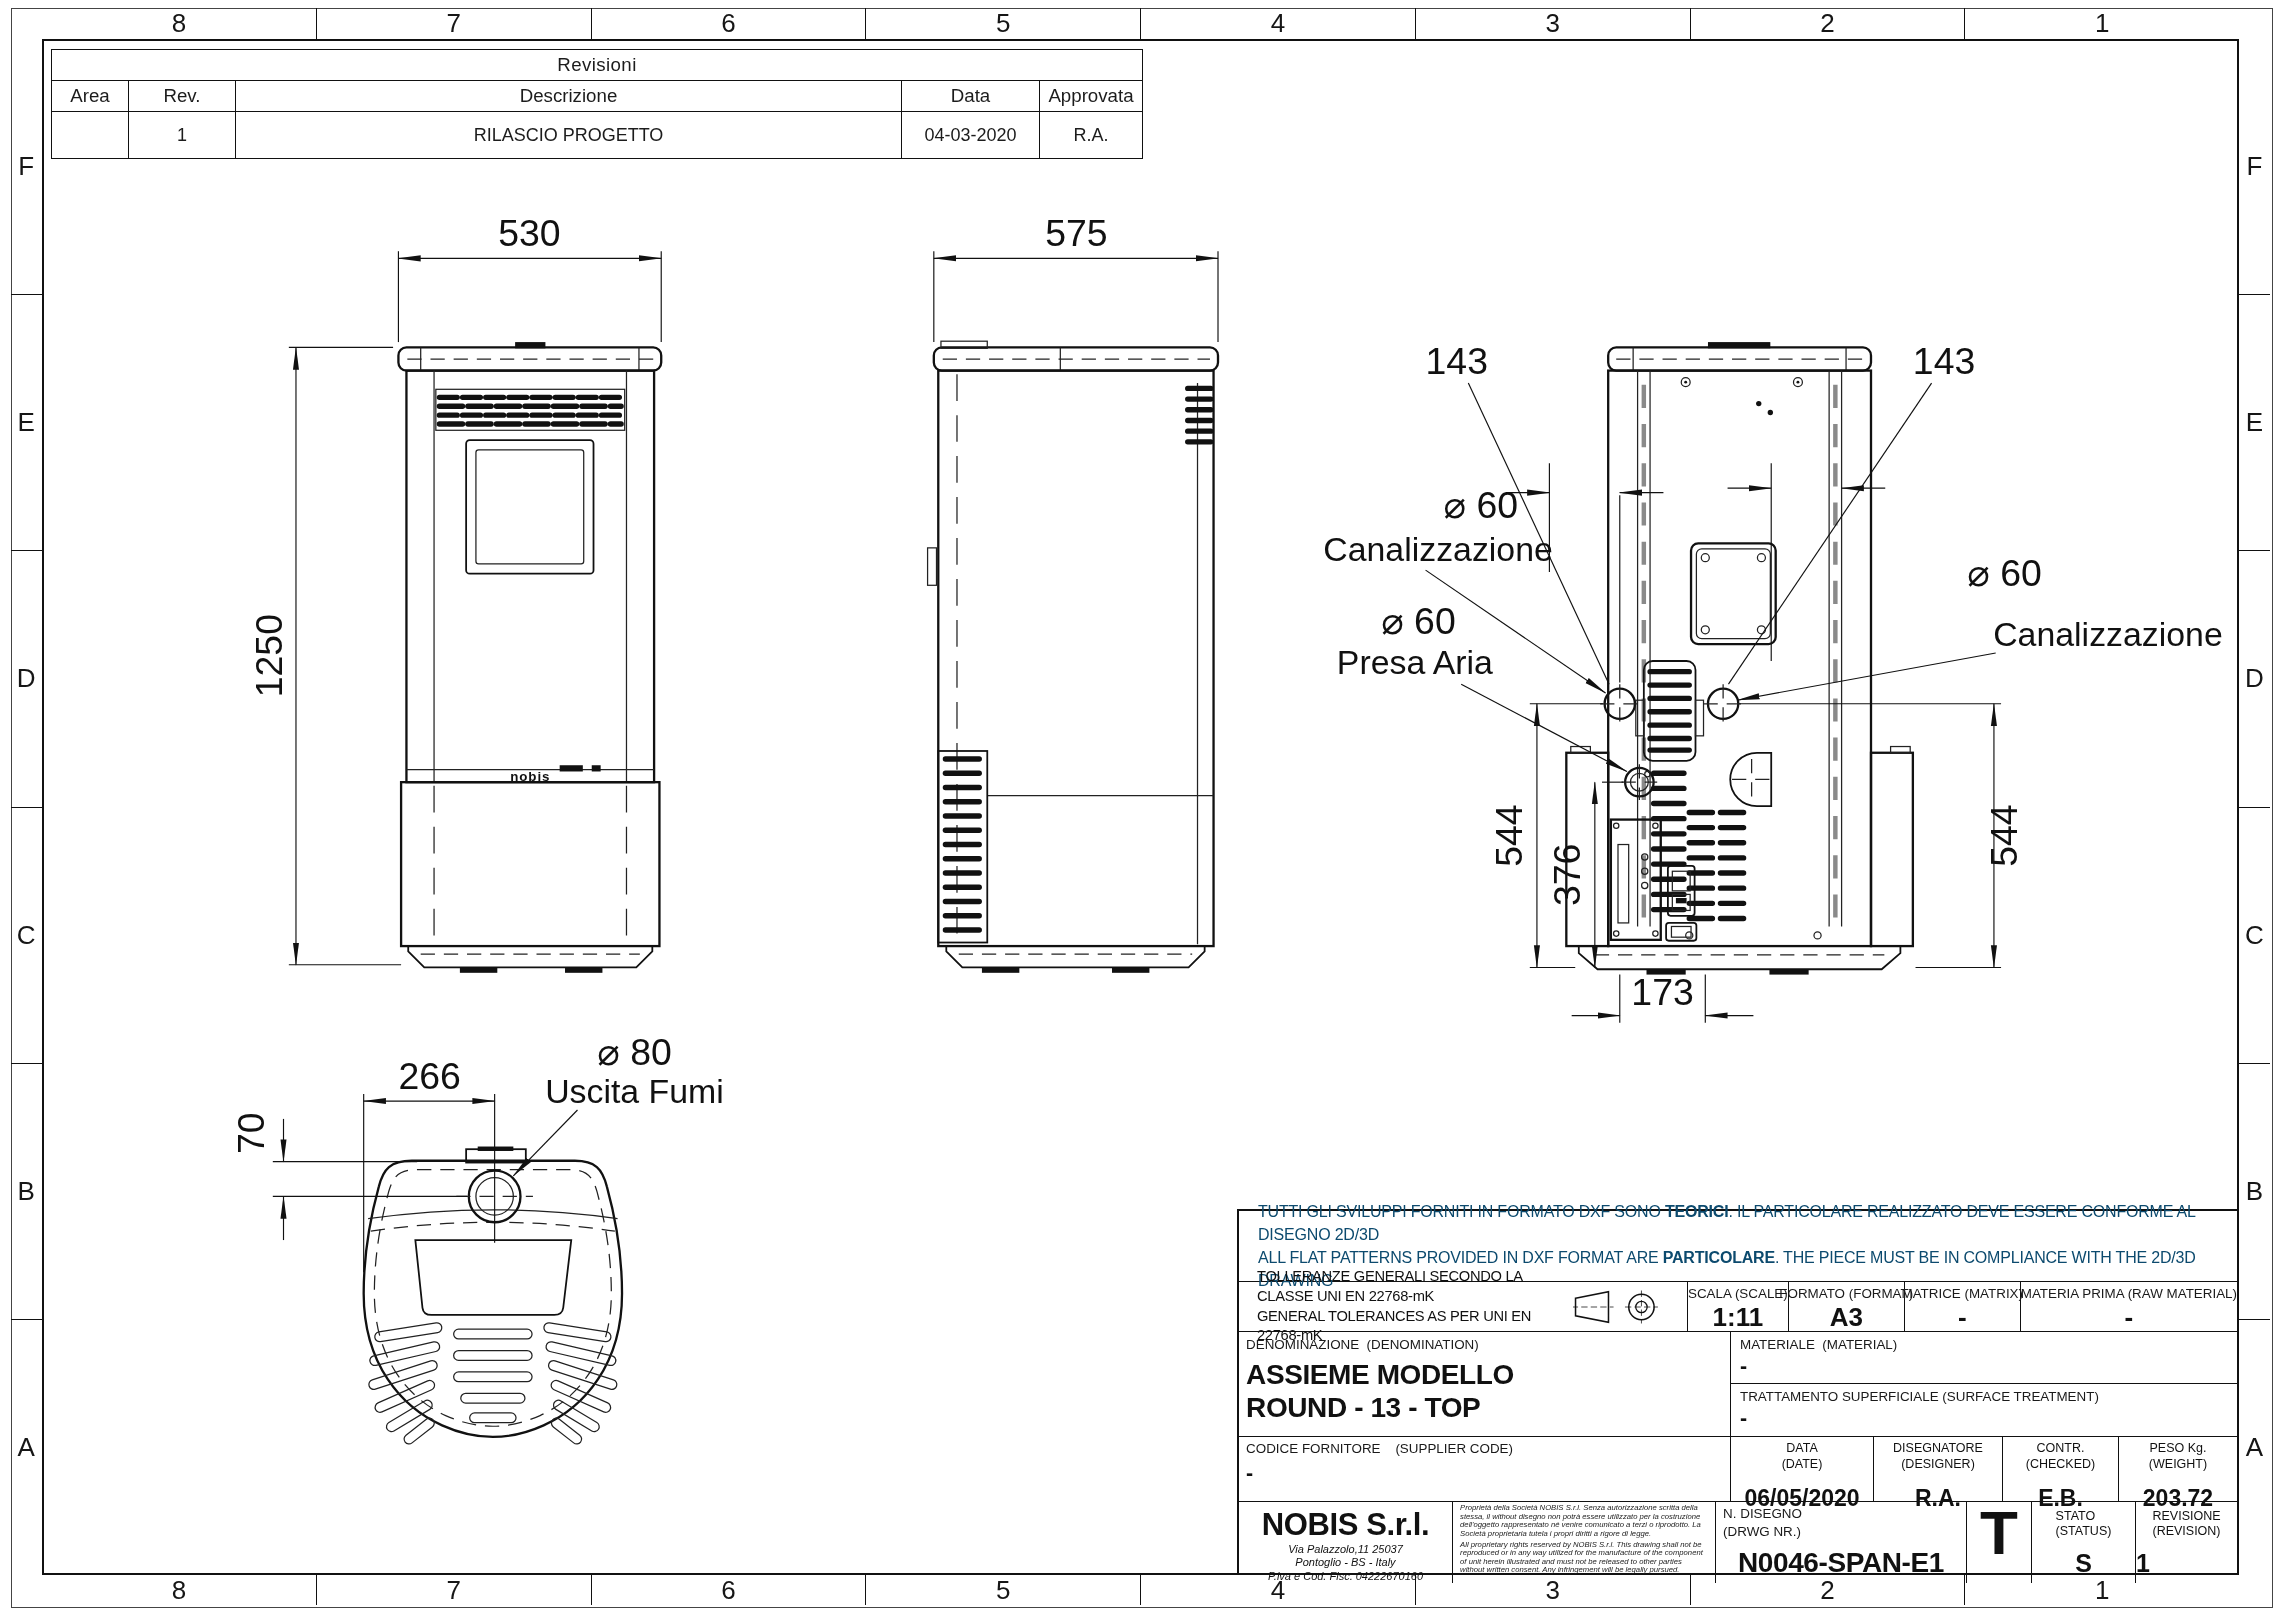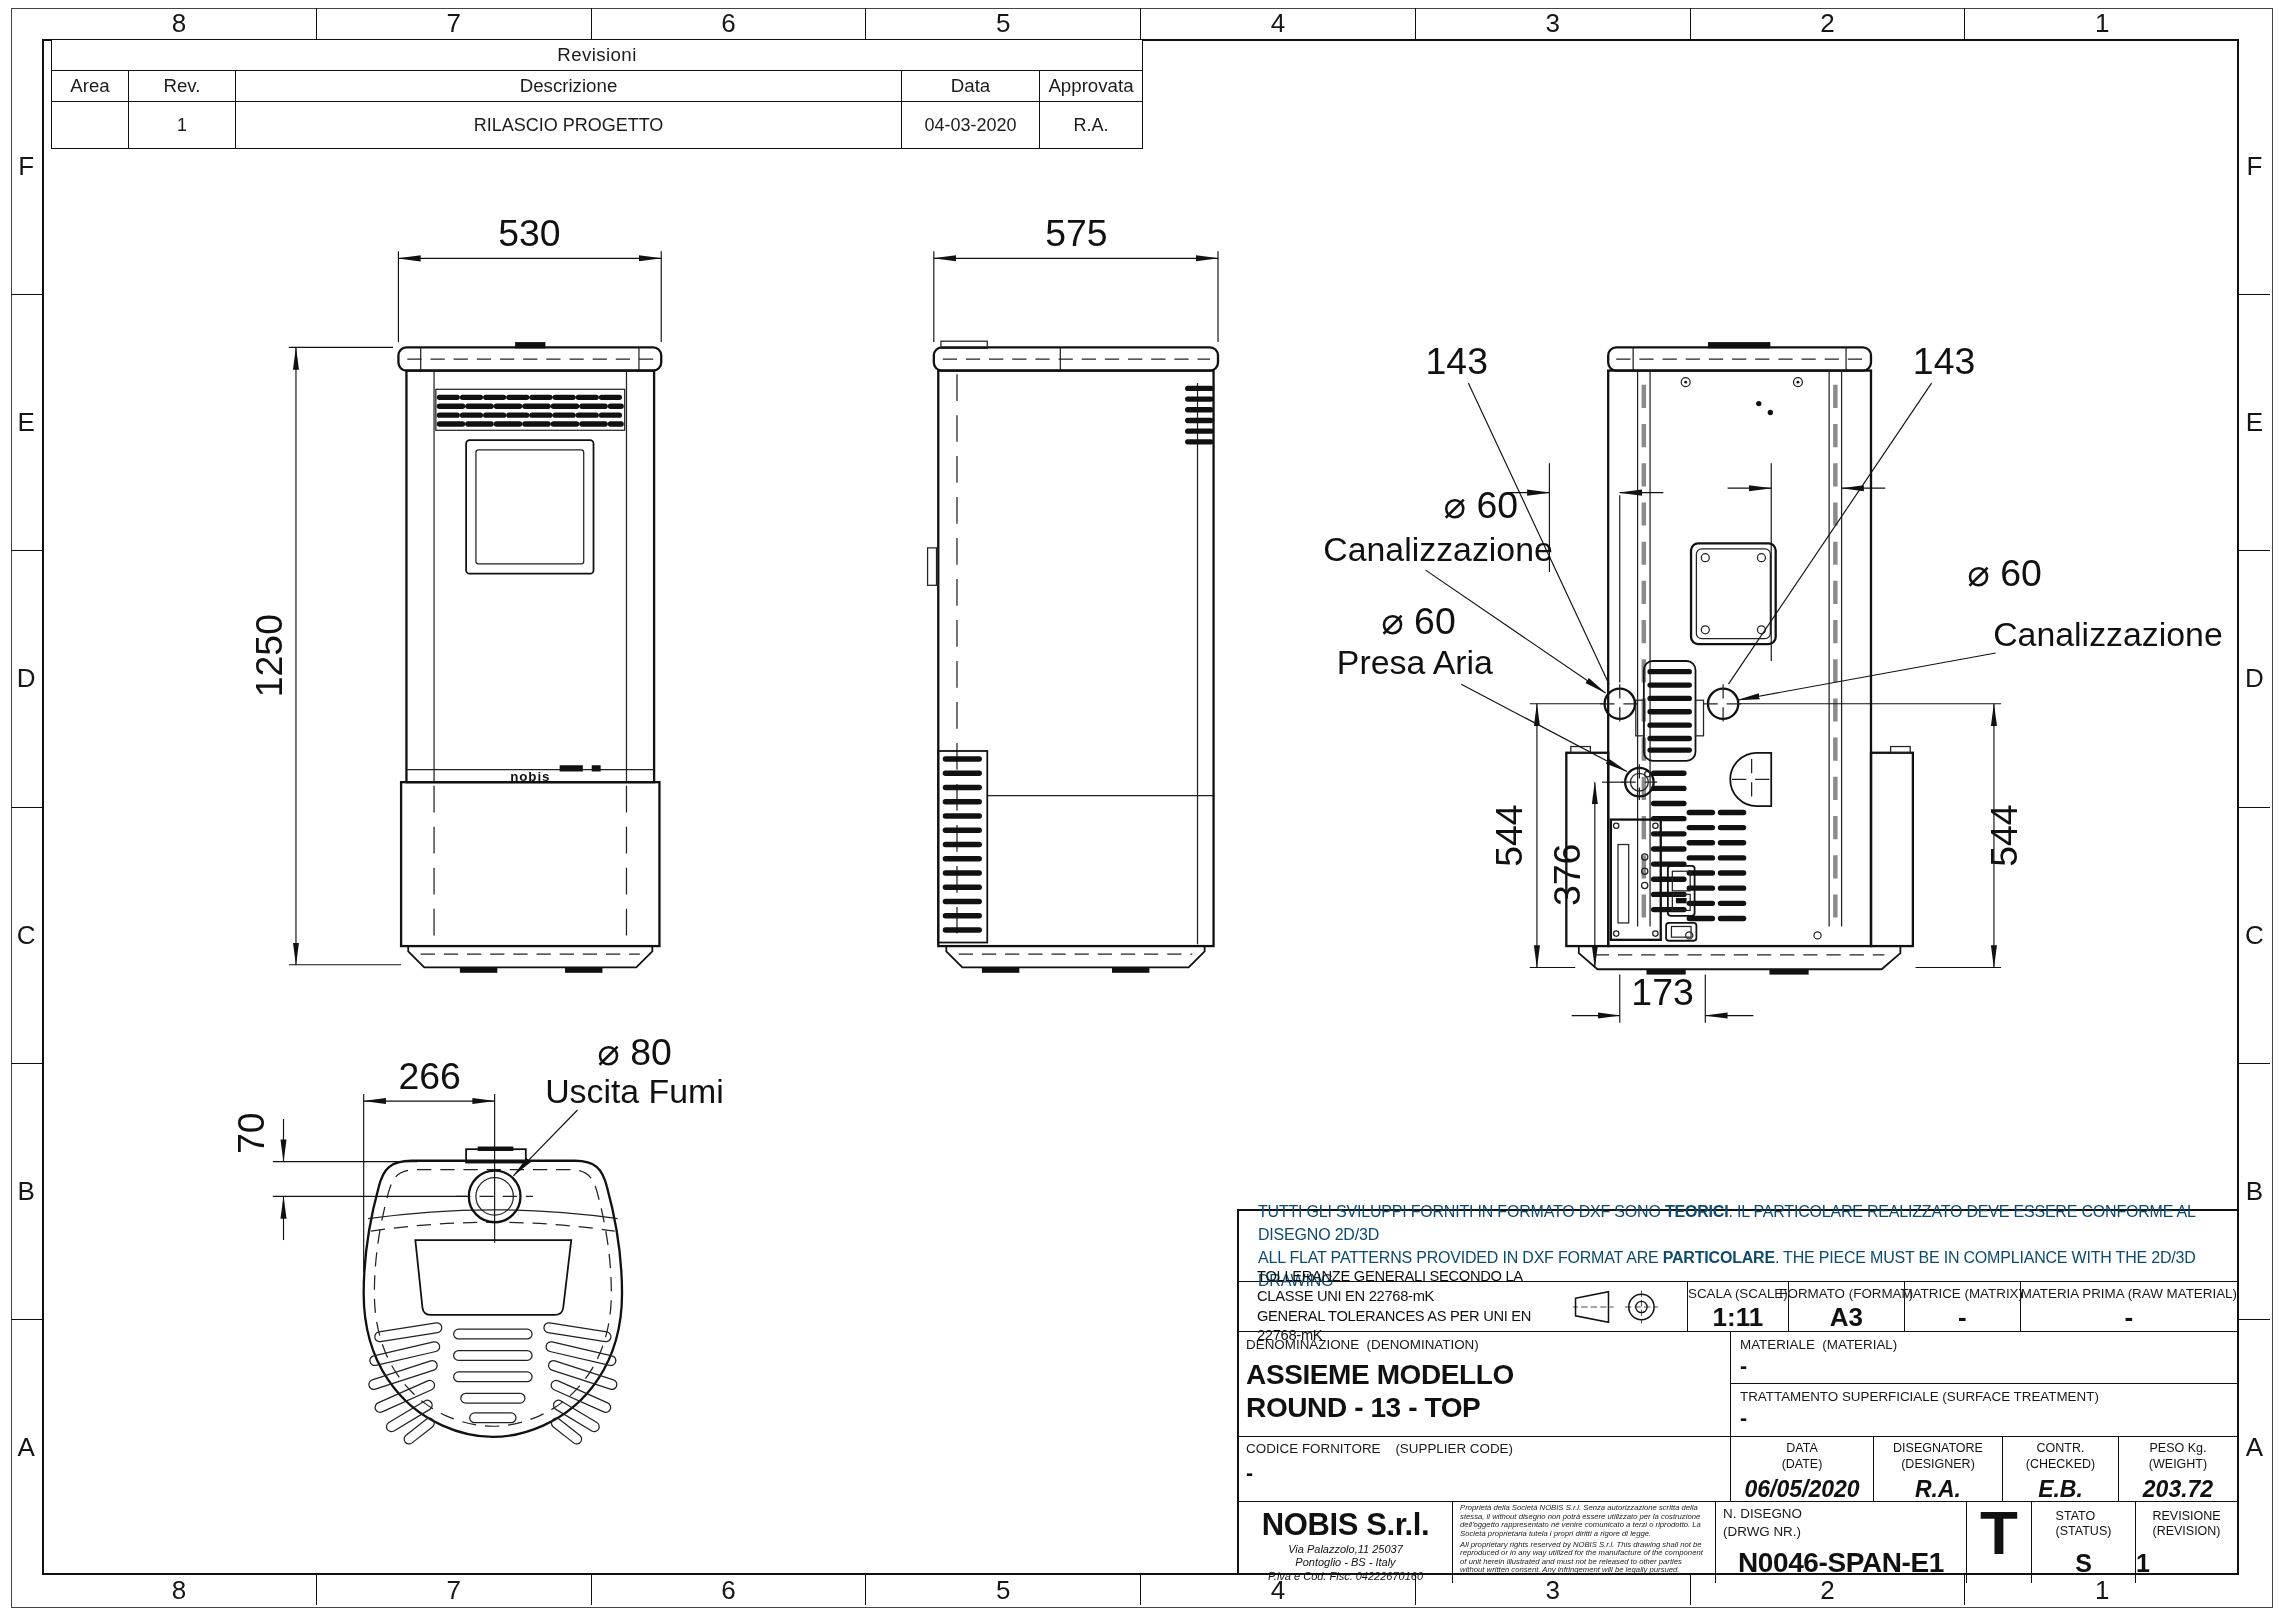--- a/index.html
+++ b/index.html
@@ -17,21 +17,21 @@
               font-size:26px;color:#161616;}
   .band-top > div{border-right:0.9px solid #111;}
   .band-top > div:last-child{border-right:none;}
   .band-bottom > div{border-right:0.9px solid #111;}
   .band-bottom > div:last-child{border-right:none;}
   .band-left > div{border-bottom:0.9px solid #111;}
   .band-left > div:last-child{border-bottom:none;}
   .band-right > div{border-bottom:0.9px solid #111;}
   .band-right > div:last-child{border-bottom:none;}
   
-  .rev-table{position:absolute;left:51px;top:39px;width:1092px;border:1.8px solid #111;
+  .rev-table{position:absolute;left:51px;top:49px;width:1092px;border:1.8px solid #111;
              box-sizing:border-box;background:#fff;font-size:18.7px;color:#1c1c1c;}
   .rev-title{height:30px;display:flex;align-items:center;justify-content:center;
              border-bottom:0.9px solid #111;letter-spacing:0.4px;}
   .rev-row{display:flex;}
   .rev-row.head{height:30px;border-bottom:0.9px solid #111;}
   .rev-row.data{height:46px;font-size:18px;}
   .rev-row > div{display:flex;align-items:center;justify-content:center;border-right:0.9px solid #111;box-sizing:border-box;}
   .rev-row > div:last-child{border-right:none;}
   .c-area{width:77px;} .c-rev{width:107px;} .c-desc{width:666px;} .c-date{width:138px;} .c-appr{flex:1;}
   
@@ -72,21 +72,21 @@
   .r3right{flex:1;display:flex;flex-direction:column;}
   .sub{box-sizing:border-box;padding:4.5px 9px;}
   .sub .val{font-weight:bold;font-size:21.4px;margin-top:2.7px;}
   .sub1{height:52px;border-bottom:1.8px solid #111;}
   .sub2{flex:1;}
   .r4{height:65px;}
   .supplier{width:492px;padding:4.5px 7.1px;}
   .supplier .val{font-weight:bold;font-size:21.4px;margin-top:5.3px;}
   .r4cell{display:flex;flex-direction:column;align-items:center;padding-top:4.5px;}
   .r4cell .l2{font-size:12.5px;line-height:1.25;text-align:center;}
-  .r4cell .val{font-weight:bold;font-size:23px;margin-top:4px;font-style:italic;}
+  .r4cell .val{font-weight:bold;font-size:23px;margin-top:13px;}
   .w-date{width:143px;} .w-desig{width:129px;} .w-contr{width:116px;} .w-peso{flex:1;}
   .r5{flex:1;}
   .nobis{width:214px;display:flex;flex-direction:column;align-items:center;justify-content:flex-end;}
   .nobis .name{font-weight:bold;font-size:31px;letter-spacing:-0.4px;}
   .nobis .addr{font-style:italic;font-size:11px;line-height:1.2;text-align:center;}
   .legal{width:263px;padding:2.7px 7.1px;font-style:italic;font-size:7.7px;line-height:1.1;color:#222;}
   .legal p{margin:0 0 2.7px 0;}
   .ndis{width:251px;padding:3.6px 7.1px;display:flex;flex-direction:column;}
   .ndis .lbl{line-height:1.3;}
   .ndis .val{font-weight:bold;font-size:28px;text-align:center;margin-top:7.1px;letter-spacing:-0.4px;}

